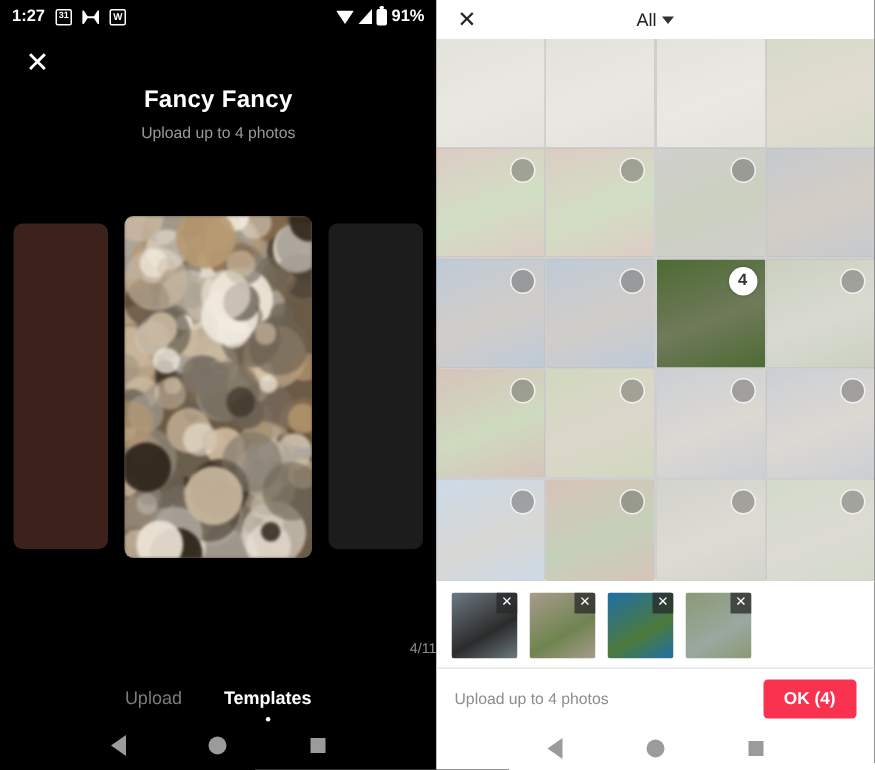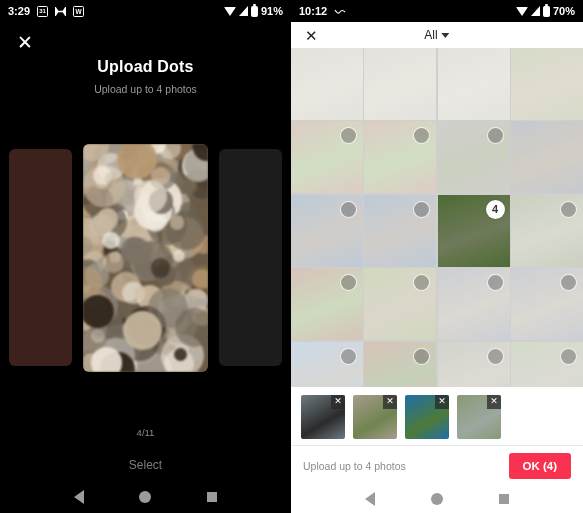--- a/index.html
+++ b/index.html
@@ -35,21 +35,21 @@
   .carousel { flex:1; display:flex; align-items:center; justify-content:center; gap:11px;
     position:relative; margin-top:2px; }
   .card { border-radius:6px; flex:none; overflow:hidden; }
   .card-side { width:63px; height:217px; }
   .card-l { background:#3d211c; margin-left:-6px; }
   .card-r { background:#1c1c1c; margin-right:-6px; }
   .card-main { width:125px; height:228px; position:relative; background:#6b5a45; }
   .bokeh { position:absolute; inset:0; overflow:hidden; filter:blur(1.2px); }
   .bokeh i { position:absolute; border-radius:50%; display:block; }
 
-  .counter { text-align:center; color:#8d8d8d; font-size:9.5px; padding:9px 0 0; }
+  .counter { text-align:right; color:#8d8d8d; font-size:9.5px; padding:9px 0 0; }
   .select-btn { margin:13px 32px 0; height:35px; border-radius:20px; display:flex;
     align-items:center; justify-content:center; color:#fff; font-size:12.5px; }
   .tabs { display:flex; align-items:center; justify-content:center; gap:28px; margin-top:20px; }
   .tab { font-size:12px; position:relative; padding-bottom:9px; }
   .tab-inactive { color:#7c7c7c; }
   .tab-active { color:#fff; font-weight:bold; }
   .tab-dot { position:absolute; bottom:0; left:50%; transform:translateX(-50%);
     width:3.5px; height:3.5px; border-radius:50%; background:#fff; }
 
   .navbar { height:32px; display:flex; align-items:center; justify-content:space-around;
@@ -100,42 +100,42 @@
 </style>
 </head>
 <body>
 
 <div class="screens">
 
   <div class="phone-left">
 
     <div class="statusbar">
       <div class="sb-left">
-        <span>3:29</span>
+        <span>1:27</span>
         <span class="sb-icon ic-cal">31</span>
         <span class="sb-icon ic-msg">
           <svg width="11" height="9" viewBox="0 0 11 9">
               <path d="M0 0 L3 4.5 L0 9 Z M11 0 L8 4.5 L11 9 Z M3.2 4.5 L7.8 4.5" stroke="#fff" stroke-width="1.4" fill="#fff"></path>
             </svg>
         </span>
         <span class="sb-icon ic-w">W</span>
       </div>
       <div class="sb-right">
         <span class="wifi"></span>
         <span class="signal"></span>
         <span class="batt"></span>
         <span>91%</span>
       </div>
     </div>
 
     <div class="close-row">
       <div class="x-btn">✕</div>
     </div>
 
-    <div class="tpl-title">Upload Dots</div>
+    <div class="tpl-title">Fancy Fancy</div>
     <div class="tpl-sub">Upload up to 4 photos</div>
 
     <div class="carousel">
       <div class="card card-side card-l" style="background: rgb(61, 33, 28);"></div>
       <div class="card card-main">
         <div class="bokeh" id="bokeh">
             <i style="width: 26.6741px; height: 26.6741px; left: 56.7616px; top: 12.9912px; background: rgb(239, 230, 216); opacity: 0.67;"></i>
             <i style="width: 27.217px; height: 27.217px; left: -3.78876px; top: 186.774px; background: rgb(201, 184, 160); opacity: 0.66;"></i>
             <i style="width: 19.6709px; height: 19.6709px; left: 87.8213px; top: 140.061px; background: rgb(217, 197, 168); opacity: 0.7;"></i>
             <i style="width: 17.9927px; height: 17.9927px; left: 74.9993px; top: 27.0226px; background: rgb(201, 184, 160); opacity: 0.69;"></i>
@@ -307,48 +307,36 @@
             <i style="width: 21.5678px; height: 21.5678px; left: 76.2606px; top: -5.9137px; background: rgb(242, 236, 225); opacity: 0.47;"></i>
           </div>
       </div>
       <div class="card card-side card-r" style="background: rgb(28, 28, 28);"></div>
     </div>
 
     <div class="counter">4/11</div>
 
 
     <div class="tabs">
-      <div class="tab tab-inactive">Select</div>
+      <div class="tab tab-inactive">Upload</div>
+      <div class="tab tab-active">
+        <span>Templates</span>
+        <span class="tab-dot"></span>
+      </div>
     </div>
 
     <div class="navbar">
       <span class="nav-back"></span>
       <span class="nav-home"></span>
       <span class="nav-rec"></span>
     </div>
   </div>
 
   <div class="phone-right">
 
-    <div class="statusbar sb-dark">
-      <div class="sb-left">
-        <span>10:12</span>
-        <span class="sb-icon">
-          <svg width="12" height="8" viewBox="0 0 12 8">
-              <path d="M1 2 Q4 7 6 4 Q8 1 11 4" stroke="#fff" stroke-width="1.2" fill="none"></path>
-            </svg>
-        </span>
-      </div>
-      <div class="sb-right">
-        <span class="wifi"></span>
-        <span class="signal"></span>
-        <span class="batt"></span>
-        <span>70%</span>
-      </div>
-    </div>
 
     <div class="picker-head">
       <div class="picker-x">✕</div>
       <div class="picker-all">
         <span>All</span>
         <span class="chev"></span>
       </div>
     </div>
 
     <div class="grid-wrap">

